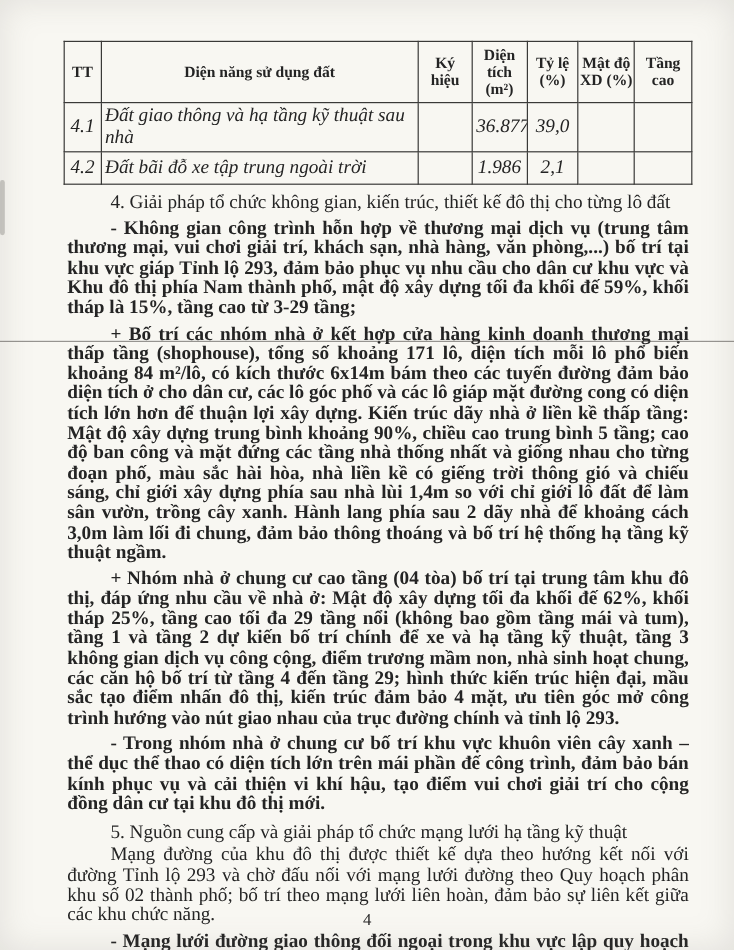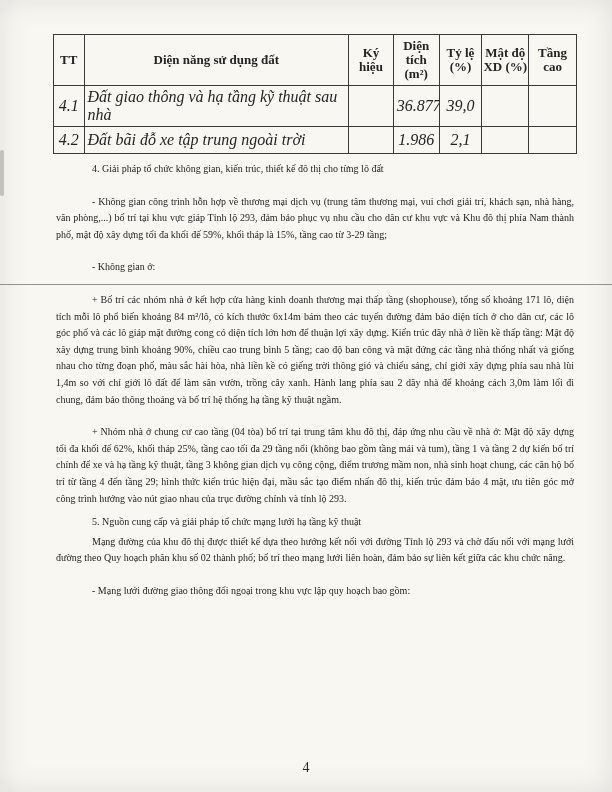--- a/index.html
+++ b/index.html
@@ -44,24 +44,24 @@
   td.c-tt{text-align:center;}
   td.c-fn{text-align:left;padding-left:6px;}
   td.c-num{text-align:center;padding-right:5px;}
   tr.data-row td{height:22px;font-size:16px;font-style:italic;}
   tr.total-row td{font-weight:bold;height:20px;font-size:14px;}
   
   .bodytext p{
     margin:0;
     text-indent:36px;
     text-align:justify;
-    font-size:10px;
+    font-size:16px;
     line-height:16.6px;
   }
-  .bodytext p.gap{margin-top:16px;}
+  .bodytext p.gap{margin-top:5px;font-weight:bold;}
   .bodytext p.heading{margin-top:7px;margin-bottom:3px;}
   .bodytext p.subheading{font-style:italic;margin-top:7px;margin-bottom:4px;}
   
   .scanline{
     position:absolute;left:0;top:284px;width:612px;height:1px;
     background:rgba(70,68,64,0.55);
   }
   .edge-smudge{
     position:absolute;left:0;top:150px;width:4px;height:46px;
     background:rgba(60,58,54,0.25);border-radius:2px;
@@ -115,23 +115,23 @@
         <td class="c-num">2,1</td>
         <td></td>
         <td></td>
       </tr>
     </tbody>
       </table>
 
     <div class="bodytext">
       <p class="heading">4. Giải pháp tổ chức không gian, kiến trúc, thiết kế đô thị cho từng lô đất</p>
       <p class="gap">- Không gian công trình hỗn hợp về thương mại dịch vụ (trung tâm thương mại, vui chơi giải trí, khách sạn, nhà hàng, văn phòng,...) bố trí tại khu vực giáp Tỉnh lộ 293, đảm bảo phục vụ nhu cầu cho dân cư khu vực và Khu đô thị phía Nam thành phố, mật độ xây dựng tối đa khối đế 59%, khối tháp là 15%, tầng cao từ 3-29 tầng;</p>
-      <p class="gap">- Không gian ở:</p>
       <p class="gap">+ Bố trí các nhóm nhà ở kết hợp cửa hàng kinh doanh thương mại thấp tầng (shophouse), tổng số khoảng 171 lô, diện tích mỗi lô phổ biến khoảng 84 m²/lô, có kích thước 6x14m bám theo các tuyến đường đảm bảo diện tích ở cho dân cư, các lô góc phố và các lô giáp mặt đường cong có diện tích lớn hơn để thuận lợi xây dựng. Kiến trúc dãy nhà ở liền kề thấp tầng: Mật độ xây dựng trung bình khoảng 90%, chiều cao trung bình 5 tầng; cao độ ban công và mặt đứng các tầng nhà thống nhất và giống nhau cho từng đoạn phố, màu sắc hài hòa, nhà liền kề có giếng trời thông gió và chiếu sáng, chỉ giới xây dựng phía sau nhà lùi 1,4m so với chỉ giới lô đất để làm sân vườn, trồng cây xanh. Hành lang phía sau 2 dãy nhà để khoảng cách 3,0m làm lối đi chung, đảm bảo thông thoáng và bố trí hệ thống hạ tầng kỹ thuật ngầm.</p>
       <p class="gap">+ Nhóm nhà ở chung cư cao tầng (04 tòa) bố trí tại trung tâm khu đô thị, đáp ứng nhu cầu về nhà ở: Mật độ xây dựng tối đa khối đế 62%, khối tháp 25%, tầng cao tối đa 29 tầng nổi (không bao gồm tầng mái và tum), tầng 1 và tầng 2 dự kiến bố trí chính để xe và hạ tầng kỹ thuật, tầng 3 không gian dịch vụ công cộng, điểm trương mầm non, nhà sinh hoạt chung, các căn hộ bố trí từ tầng 4 đến tầng 29; hình thức kiến trúc hiện đại, mầu sắc tạo điểm nhấn đô thị, kiến trúc đảm bảo 4 mặt, ưu tiên góc mở công trình hướng vào nút giao nhau của trục đường chính và tỉnh lộ 293.</p>
+      <p class="gap">- Trong nhóm nhà ở chung cư bố trí khu vực khuôn viên cây xanh – thể dục thể thao có diện tích lớn trên mái phần đế công trình, đảm bảo bán kính phục vụ và cải thiện vi khí hậu, tạo điểm vui chơi giải trí cho cộng đồng dân cư tại khu đô thị mới.</p>
       <p class="heading">5. Nguồn cung cấp và giải pháp tổ chức mạng lưới hạ tầng kỹ thuật</p>
       <p>Mạng đường của khu đô thị được thiết kế dựa theo hướng kết nối với đường Tỉnh lộ 293 và chờ đấu nối với mạng lưới đường theo Quy hoạch phân khu số 02 thành phố; bố trí theo mạng lưới liên hoàn, đảm bảo sự liên kết giữa các khu chức năng.</p>
       <p class="gap">- Mạng lưới đường giao thông đối ngoại trong khu vực lập quy hoạch bao gồm:</p>
     </div>
   </div>
 
   <div class="scanline"></div>
   <div class="edge-smudge"></div>
 
   <div class="page-number">4</div>

